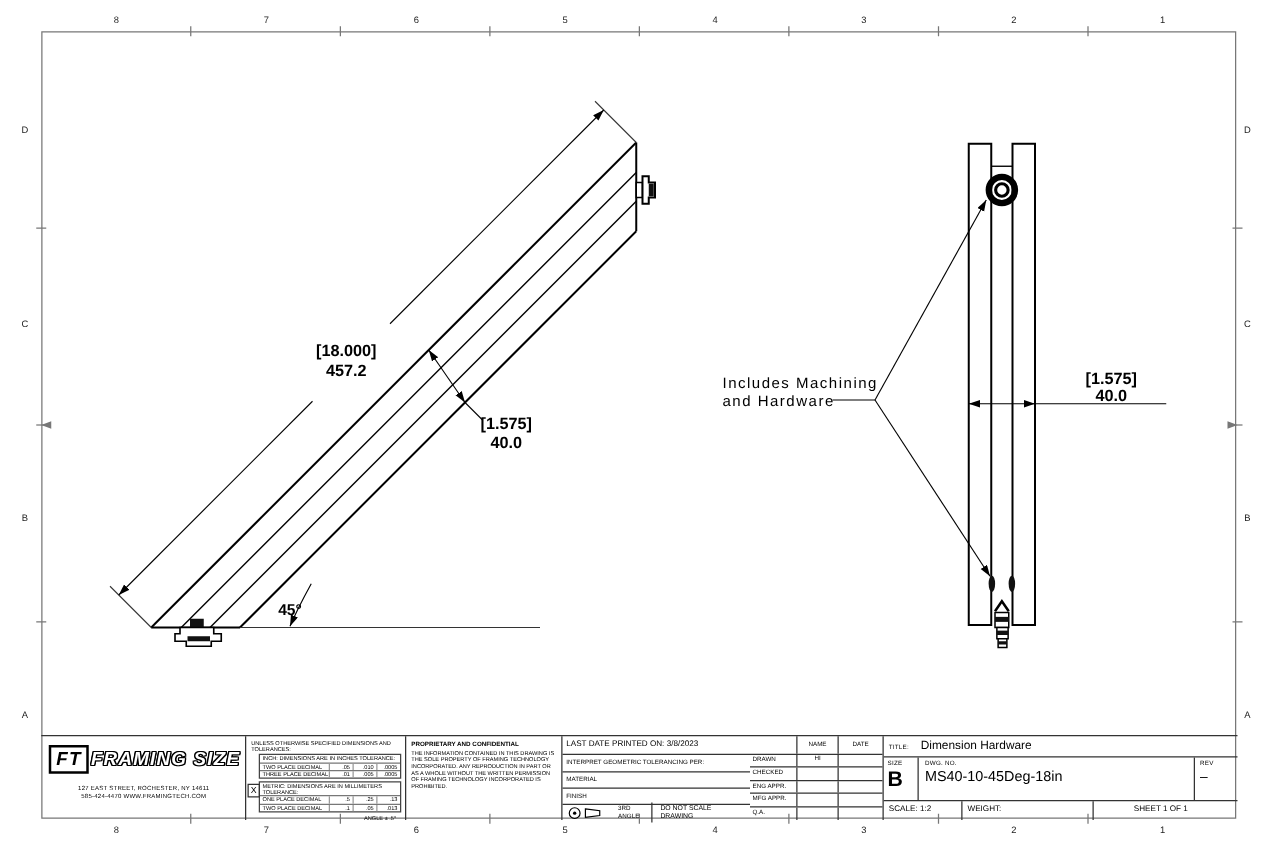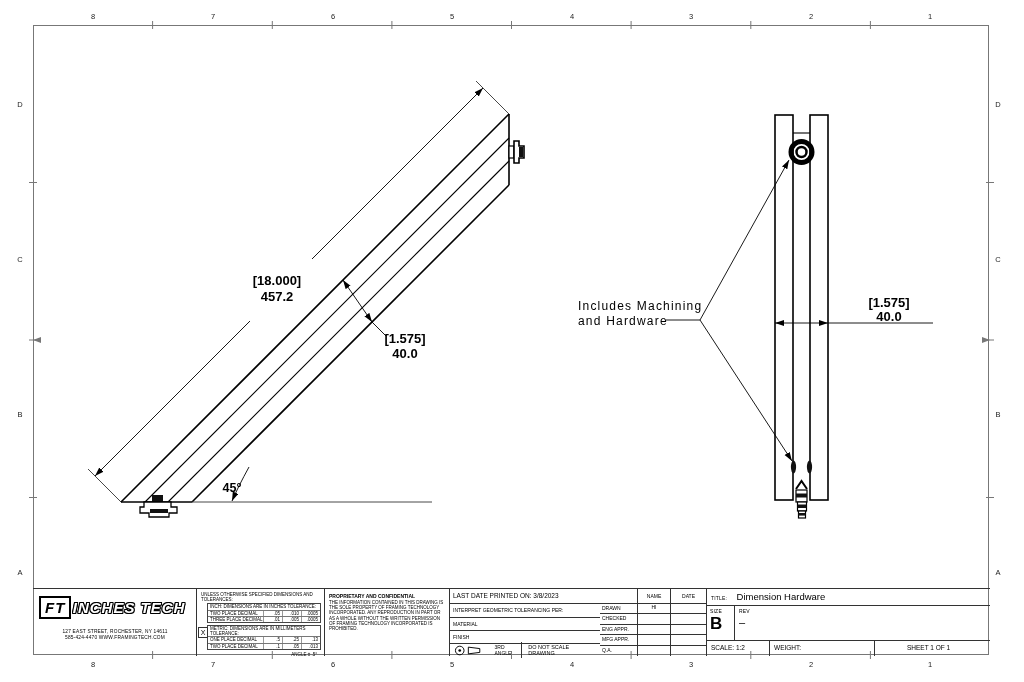--- a/index.html
+++ b/index.html
@@ -192,21 +192,21 @@
       <text class="dimtxt" x="889" y="307" text-anchor="middle">[1.575]</text>
       <text class="dimtxt" x="889" y="321" text-anchor="middle">40.0</text>
     </g>
   </svg>
 
   <div id="title-block">
 
     <div class="tb-cell" style="left:0;width:164px">
       <div class="abs" style="left:6px;top:7px;white-space:nowrap">
         <span class="ft-box">FT</span>
-        <span class="ft-name">INCHES TECH</span>
+        <span class="ft-name">FRAMING SIZE</span>
       </div>
       <div class="abs addr" style="left:0;top:40px;width:164px">
         <div>127 EAST STREET, ROCHESTER, NY 14611</div>
         <div>585-424-4470   WWW.FRAMINGTECH.COM</div>
       </div>
     </div>
 
     <div class="tb-cell" style="left:164px;width:128px">
       <div class="microtxt" style="padding:3px 2px 0 4px">UNLESS OTHERWISE SPECIFIED DIMENSIONS AND TOLERANCES:</div>
       <div style="margin-left:10px;margin-right:3px">
@@ -307,20 +307,24 @@
     <div class="tb-cell" style="left:674px;width:283px;border-right:none">
       <div style="height:17px;border-bottom:0.6px solid #333;box-sizing:border-box;padding:2px 0 0 4px">
         <span class="lab">TITLE:</span>
         <span style="font-size:9.5px;margin-left:8px">Dimension Hardware</span>
       </div>
       <div style="height:35px;border-bottom:0.6px solid #333;box-sizing:border-box;display:flex">
         <div style="width:28px;border-right:0.6px solid #333;box-sizing:border-box;padding:2px 0 0 3px">
           <div class="lab">SIZE</div>
           <div style="font-size:17px;font-weight:bold;line-height:20px">B</div>
         </div>
+        <div style="flex:1;border-right:0.6px solid #333;box-sizing:border-box;padding:2px 0 0 5px">
+          <div class="lab">DWG. NO.</div>
+          <div style="font-size:11.5px;line-height:16px">MS40-10-45Deg-18in</div>
+        </div>
         <div style="width:34px;box-sizing:border-box;padding:2px 0 0 4px">
           <div class="lab">REV</div>
           <div style="font-size:11px;line-height:16px">–</div>
         </div>
       </div>
       <div style="height:15px;display:flex;font-size:6.5px">
         <div style="width:63px;border-right:0.6px solid #333;box-sizing:border-box;padding:3px 0 0 4px">SCALE: 1:2</div>
         <div style="width:105px;border-right:0.6px solid #333;box-sizing:border-box;padding:3px 0 0 4px">WEIGHT:</div>
         <div style="flex:1;box-sizing:border-box;padding:3px 0 0 32px">SHEET 1 OF 1</div>
       </div>

